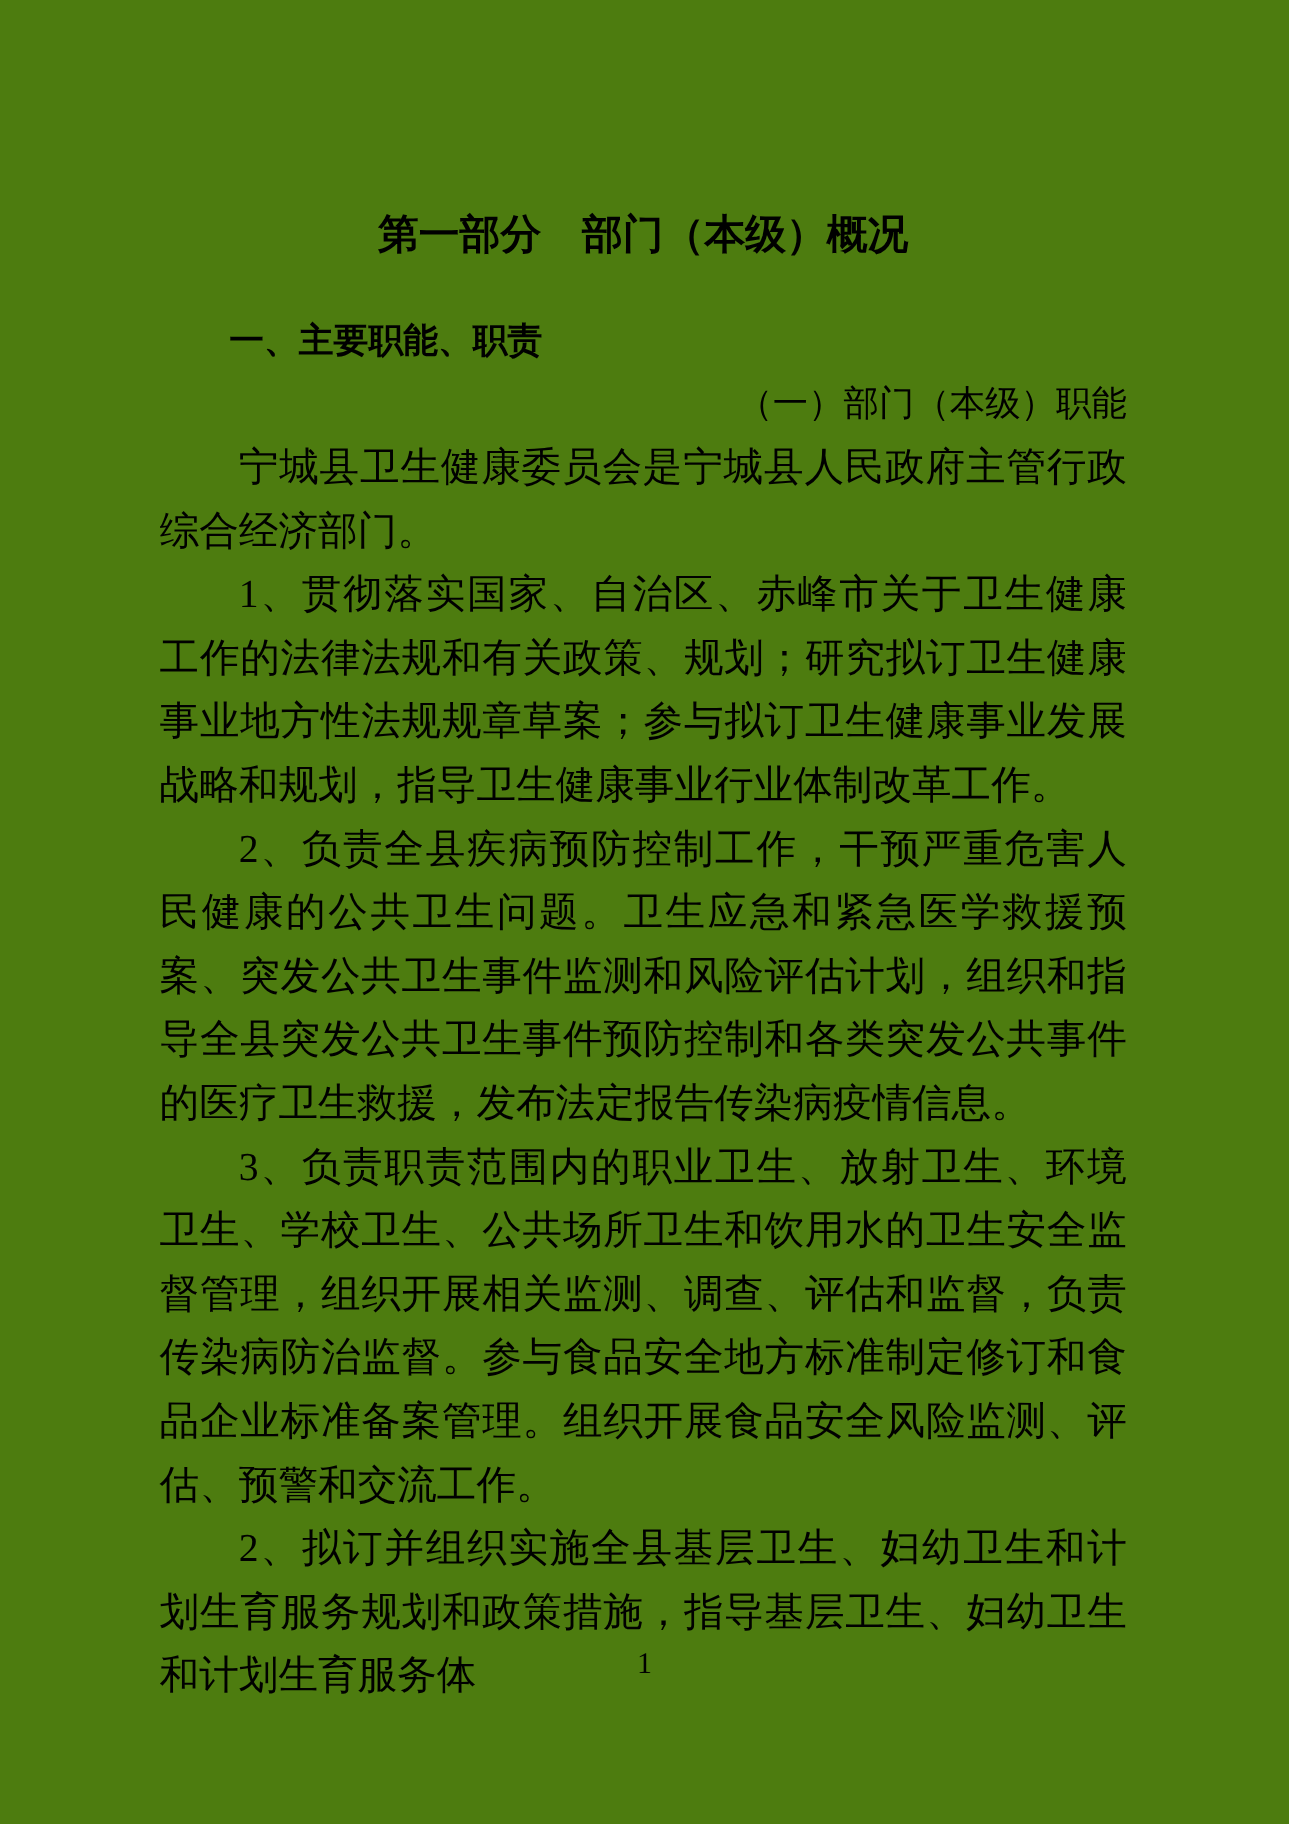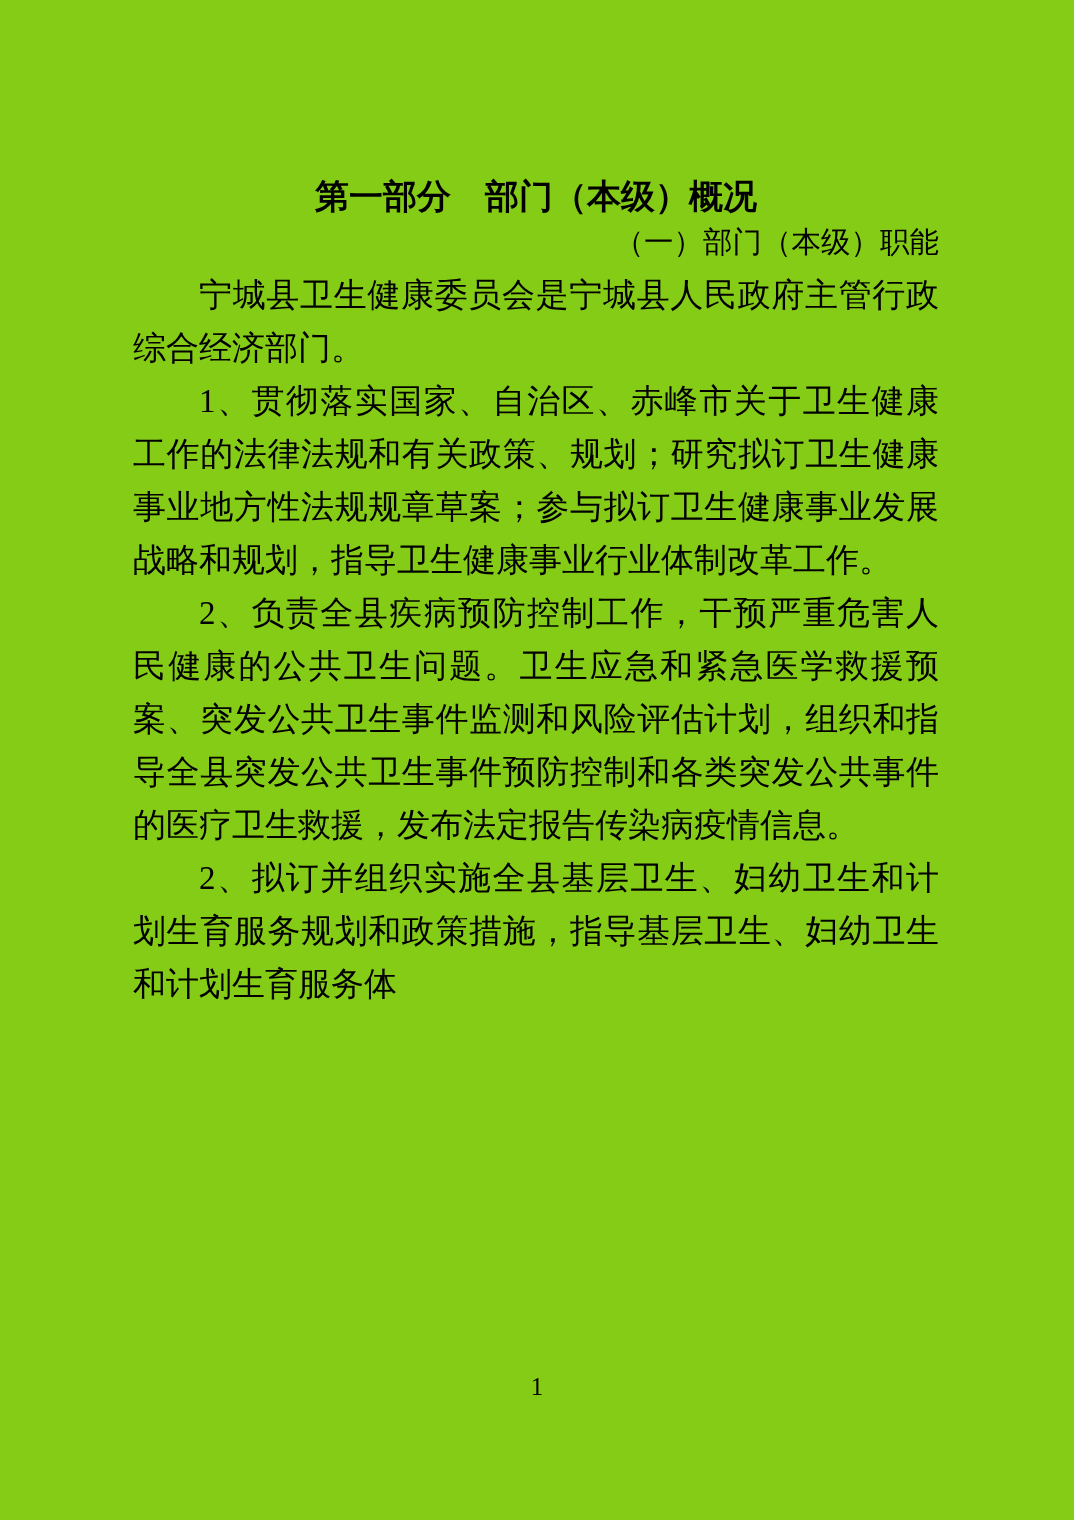--- a/index.html
+++ b/index.html
@@ -4,21 +4,21 @@
 <style>
   html, body {
     margin: 0;
     padding: 0;
     background: #ffffff;
   }
   .page {
     position: relative;
     width: 1074px;
     height: 1520px;
-    background: #84cc16;
+    background: #4d7c0f;
     color: #000000;
     box-sizing: border-box;
     padding: 176px 135px 0 133px;
     overflow: hidden;
     font-family: "Liberation Serif", "DejaVu Serif", serif;
   }
   .doc-title {
     margin: 0;
     font-family: "Liberation Sans", "DejaVu Sans", sans-serif;
     font-weight: bold;
@@ -64,28 +64,30 @@
     line-height: 30px;
   }
 </style>
 </head>
 <body>
 
 <div class="page">
 
   <h1 class="doc-title">第一部分　部门（本级）概况</h1>
 
+  <h2 class="heading-bold">一、主要职能、职责</h2>
 
   <h3 class="heading-kai">（一）部门（本级）职能</h3>
 
   <p class="body-para">宁城县卫生健康委员会是宁城县人民政府主管行政综合经济部门。</p>
 
 
   <p class="body-para">1、贯彻落实国家、自治区、赤峰市关于卫生健康工作的法律法规和有关政策、规划；研究拟订卫生健康事业地方性法规规章草案；参与拟订卫生健康事业发展战略和规划，指导卫生健康事业行业体制改革工作。</p>
 
   <p class="body-para">2、负责全县疾病预防控制工作，干预严重危害人民健康的公共卫生问题。卫生应急和紧急医学救援预案、突发公共卫生事件监测和风险评估计划，组织和指导全县突发公共卫生事件预防控制和各类突发公共事件的医疗卫生救援，发布法定报告传染病疫情信息。</p>
 
+  <p class="body-para">3、负责职责范围内的职业卫生、放射卫生、环境卫生、学校卫生、公共场所卫生和饮用水的卫生安全监督管理，组织开展相关监测、调查、评估和监督，负责传染病防治监督。参与食品安全地方标准制定修订和食品企业标准备案管理。组织开展食品安全风险监测、评估、预警和交流工作。</p>
 
   <p class="body-para">2、拟订并组织实施全县基层卫生、妇幼卫生和计划生育服务规划和政策措施，指导基层卫生、妇幼卫生和计划生育服务体</p>
 
   <div class="page-number">1</div>
 
 </div>
 
 </body></html>

